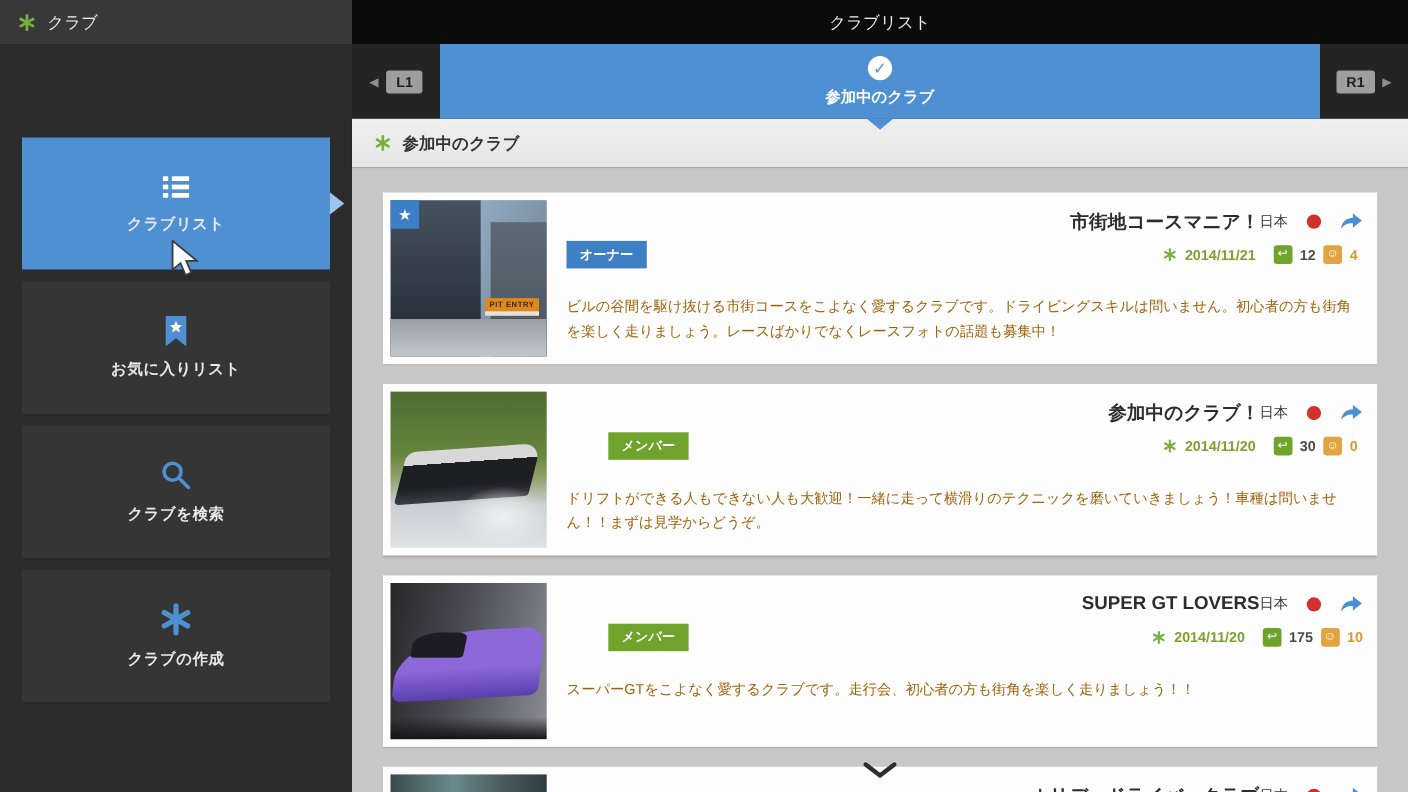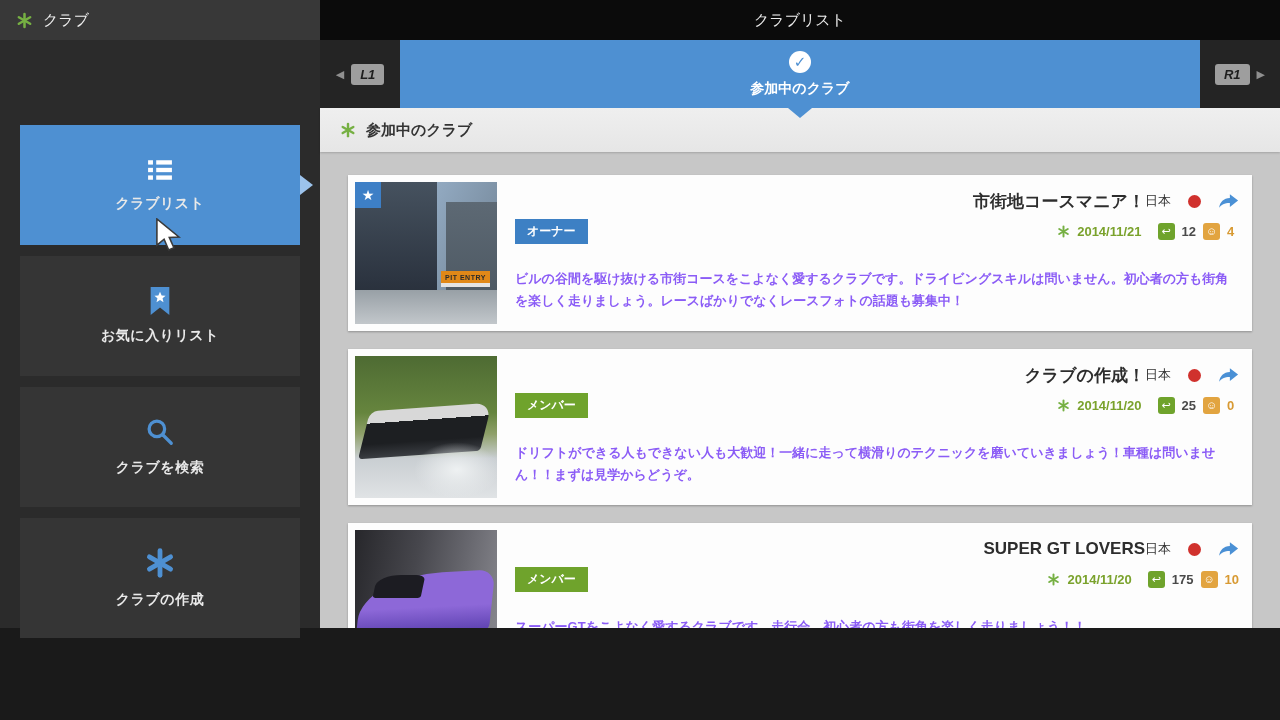--- a/index.html
+++ b/index.html
@@ -1,18 +1,18 @@
 <!DOCTYPE html>
 <html><head>
 <meta charset="utf-8">
 <style>
   * { margin:0; padding:0; box-sizing:border-box; }
   html,body { width:1280px; height:720px; overflow:hidden; }
   body { font-family:"Liberation Sans","DejaVu Sans",sans-serif; background:#1a1a1a; }
-  .screen { width:1280px; height:628px; display:flex; position:relative; }
+  .screen { width:1280px; height:720px; display:flex; position:relative; }
 
   
   .sidebar { flex:0 0 320px; background:#2b2b2b; position:relative; }
   .sidebar-header { height:40px; background:#383838; display:flex; align-items:center; gap:10px; padding:0 16px; }
   .sidebar-header .ic { color:#76b043; }
   .app-title { color:#f0f0f0; font-size:15px; }
   .nav { padding:85px 20px 0; display:flex; flex-direction:column; gap:11px; }
   .navbtn { height:120px; background:#353535; display:flex; flex-direction:column; align-items:center; justify-content:center; gap:12px; position:relative; cursor:pointer; }
   .navbtn .ic { color:#4e90d2; }
   .navbtn .lbl { color:#e9e9e9; font-size:14px; font-weight:bold; letter-spacing:.5px; }
@@ -22,21 +22,21 @@
 
   .cursor { position:absolute; left:155px; top:218px; z-index:50; }
 
   
   .main { flex:1; display:flex; flex-direction:column; }
   .topbar { height:40px; background:#0b0b0b; color:#ededed; font-size:15px; display:flex; align-items:center; justify-content:center; }
 
   .tabbar { height:68px; background:#242424; display:flex; align-items:stretch; }
   .shoulder { flex:0 0 80px; display:flex; align-items:center; justify-content:center; gap:7px; }
   .shoulder-arrow { color:#8f8f8f; font-size:11px; cursor:pointer; }
-  .shoulder-btn { background:#9e9e9e; color:#1e1e1e; font-size:13px; font-weight:bold; border-radius:3px; padding:3px 9px; cursor:pointer;font-style:italic; }
+  .shoulder-btn { background:#9e9e9e; color:#1e1e1e; font-size:13px; font-weight:bold; border-radius:3px; padding:3px 9px; cursor:pointer; }
   .tabs { flex:1; display:flex; }
   .tab { flex:1; background:#d8d8d8; color:#333; display:flex; flex-direction:column; align-items:center; justify-content:center; gap:7px; position:relative; cursor:pointer; }
   .tab:not(.active) + .tab:not(.active) { border-left:1px solid #c2c2c2; }
   .tab .tab-label { font-size:14px; font-weight:bold; }
   .tab.active { background:#4e90d2; color:#fff; z-index:3; }
   .tab.active::after { content:""; position:absolute; bottom:-10px; left:50%; margin-left:-12px; border-top:10px solid #4e90d2; border-left:12px solid transparent; border-right:12px solid transparent; }
   .check-circle { width:22px; height:22px; border-radius:50%; background:#fff; color:#4e90d2; font-size:15px; font-weight:bold; display:flex; align-items:center; justify-content:center; }
   .tab .ic-dark { color:#3a3a3a; }
 
   .section-header { height:44px; background:linear-gradient(#efefef,#e6e6e6); display:flex; align-items:center; gap:10px; padding:0 20px; box-shadow:0 1px 2px rgba(0,0,0,.18); position:relative; z-index:2; }
@@ -51,30 +51,30 @@
   .card-body { flex:1; min-width:0; padding:8px 6px 0 18px; display:flex; flex-direction:column; }
   .row1 { display:flex; align-items:center; height:22px; }
   .club-title { font-size:17px; font-weight:bold; color:#2d2d2d; flex:1; white-space:nowrap; overflow:hidden;text-align:right; }
   .meta { display:flex; align-items:center; gap:17px; }
   .country { font-size:13px; color:#333; }
   .flag { width:13px; height:13px; border-radius:50%; background:#d0312d; }
   .share { color:#4a90d5; cursor:pointer; }
   .row2 { display:flex; align-items:center; margin-top:8px; height:22px; }
   .badge { color:#fff; font-size:12px; font-weight:bold; padding:4px 12px; }
   .badge.owner { background:#3d80c4; }
-  .badge.member { background:#6fa32c; }
+  .badge.member { background:#6fa32c;margin-left:38px; }
   .stats { margin-left:auto; display:flex; align-items:center; gap:7px; }
   .stats .ic { color:#76b043; }
   .date { color:#7aa22c; font-size:13px; font-weight:bold; margin-right:9px; }
   .mini-ic { width:17px; height:17px; border-radius:3px; color:#fff; font-size:11px; line-height:1; display:flex; align-items:center; justify-content:center; }
   .mini-ic.comment { background:#6fa32c; }
   .mini-ic.like { background:#e2a440; }
   .stat-count { font-size:13px; font-weight:bold; color:#4a4a4a; min-width:12px; }
   .stat-count.likes { color:#d89a33; }
-  .desc { margin-top:26px; font-size:13px; line-height:1.7; color:#8b5cf6;font-weight:bold; }
+  .desc { margin-top:26px; font-size:13px; line-height:1.7; color:#a16207; }
 
   .scroll-chevron { position:absolute; left:50%; transform:translateX(-50%); top:540px; z-index:6; cursor:pointer; }
 
   
   .t1 { background:#8fa6bd; }
   .t1 .sky { position:absolute; inset:0; background:linear-gradient(115deg,#a9c2d8 0%,#8fa6bd 45%,#6b7c8c 100%); }
   .t1 .b1 { position:absolute; left:0; top:0; width:58%; height:100%; background:linear-gradient(180deg,#46525f,#2c3440 70%,#222830); }
   .t1 .b2 { position:absolute; right:0; top:14%; width:36%; height:86%; background:linear-gradient(180deg,#5d6974,#49545e); }
   .t1 .road { position:absolute; left:0; right:0; bottom:0; height:24%; background:linear-gradient(180deg,#98a0a6,#c2c7cb); }
   .t1 .sign { position:absolute; right:5%; bottom:26%; background:#e08818; color:#2a2a2a; font-size:7px; font-weight:bold; padding:3px 4px 2px; border-bottom:4px solid #e3e3e3; letter-spacing:.5px; }
@@ -236,38 +236,38 @@
         </div>
       </article>
 
       <article class="card">
         <div class="thumb t2">
           <div class="car"></div>
           <div class="smoke"></div>
         </div>
         <div class="card-body">
           <div class="row1">
-            <h2 class="club-title">クラブの作成！</h2>
+            <h2 class="club-title">参加中のクラブ！</h2>
             <div class="meta">
               <span class="country">日本</span>
               <span class="flag"></span>
               <svg class="share" width="21" height="16" viewBox="0 0 23 17">
                   <use href="#ic-share"></use>
                 </svg>
             </div>
           </div>
           <div class="row2">
             <span class="badge member">メンバー</span>
             <div class="stats">
               <svg class="ic" width="13" height="13" viewBox="0 0 24 24">
                   <use href="#ic-flower"></use>
                 </svg>
               <span class="date">2014/11/20</span>
               <span class="mini-ic comment">↩</span>
-              <span class="stat-count">25</span>
+              <span class="stat-count">30</span>
               <span class="mini-ic like">☺</span>
               <span class="stat-count likes">0</span>
             </div>
           </div>
           <p class="desc">ドリフトができる人もできない人も大歓迎！一緒に走って横滑りのテクニックを磨いていきましょう！車種は問いません！！まずは見学からどうぞ。</p>
         </div>
       </article>
 
       <article class="card">
         <div class="thumb t3">

